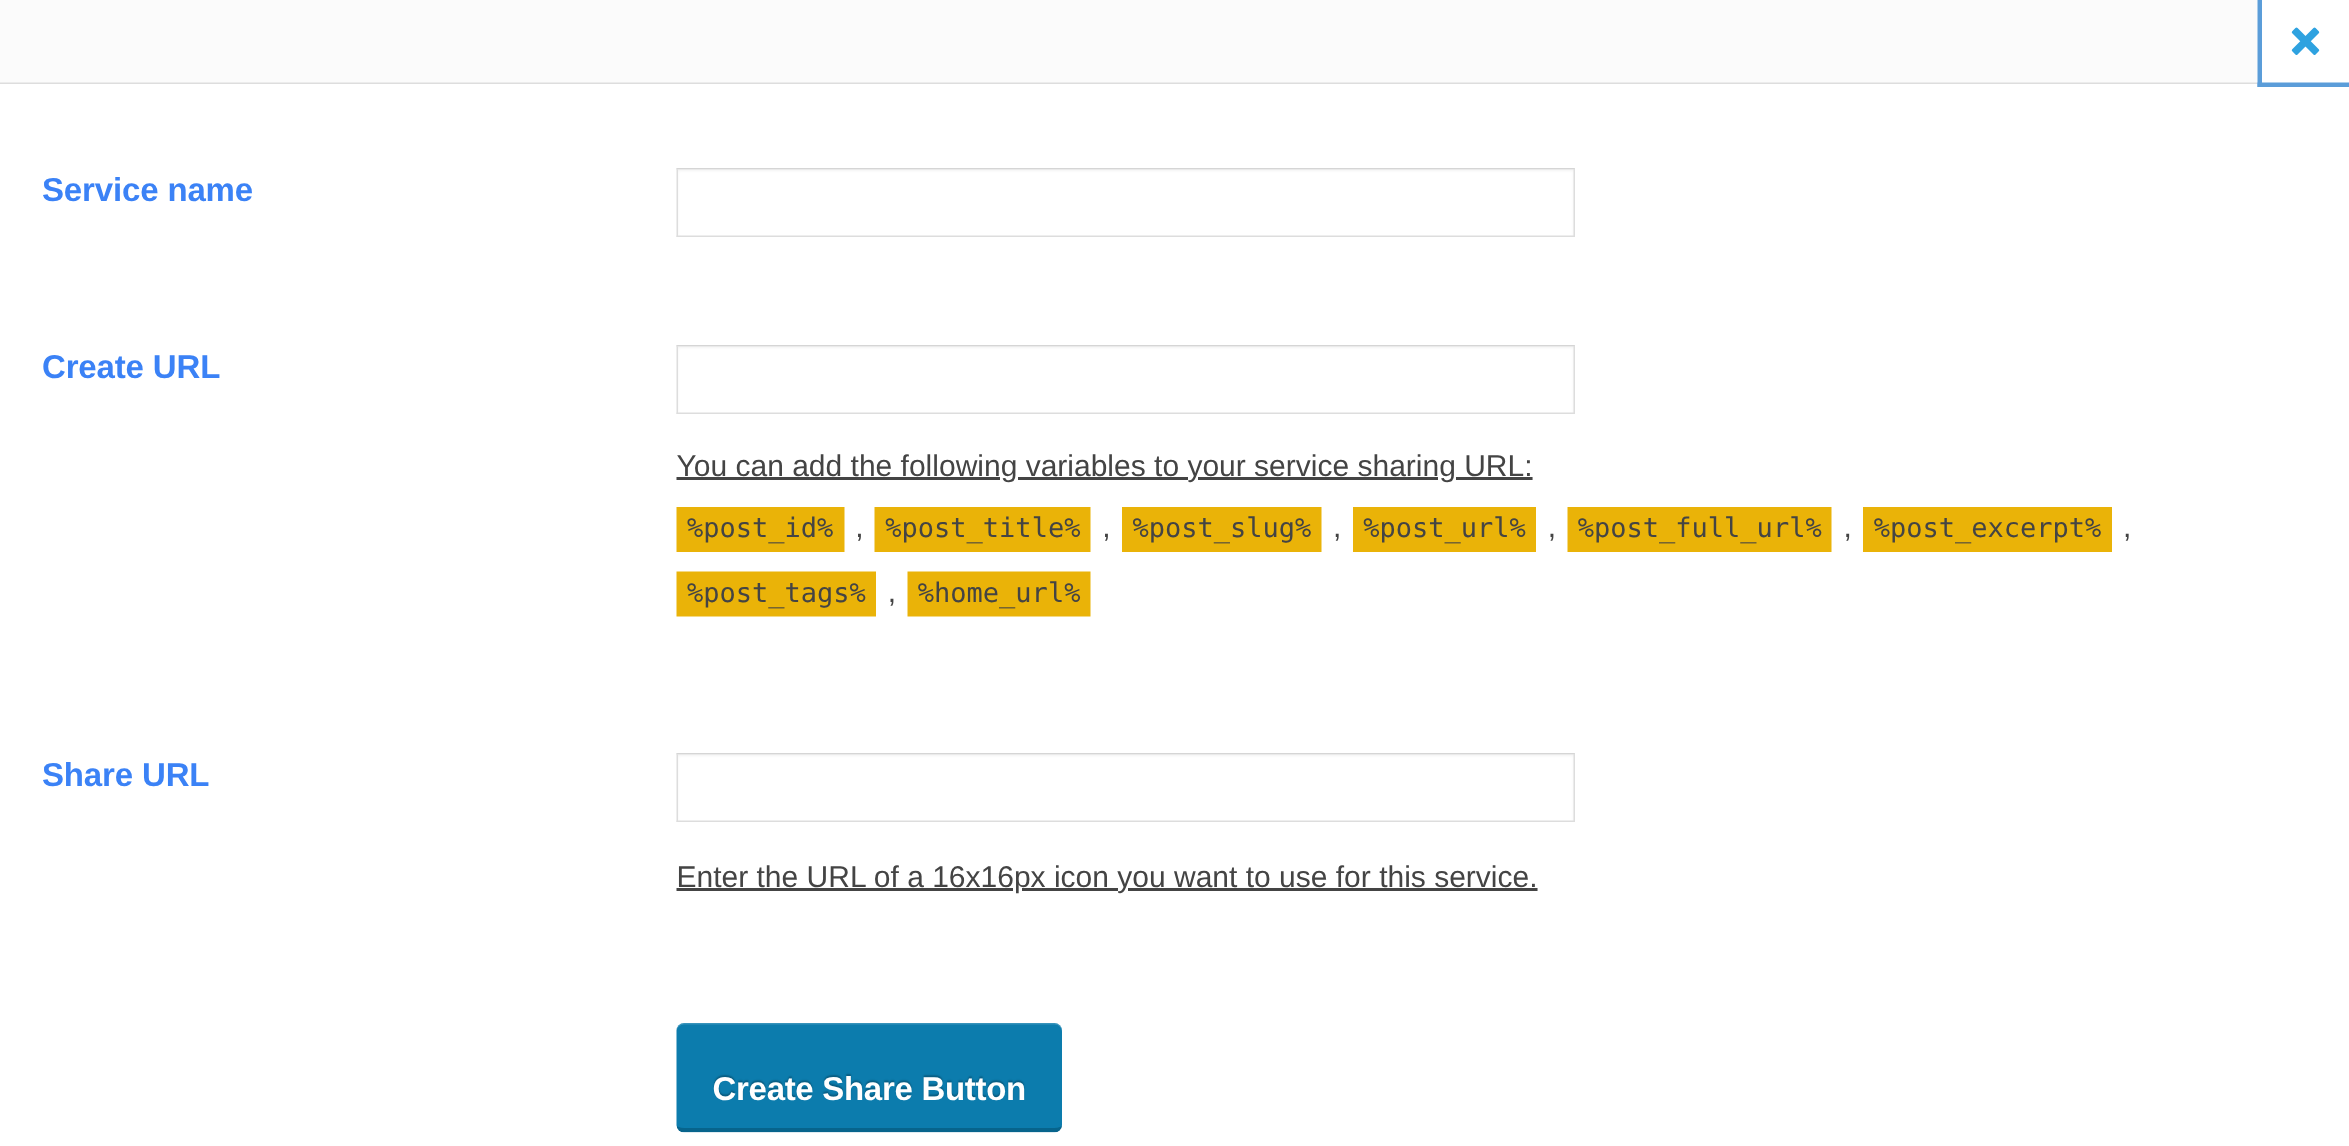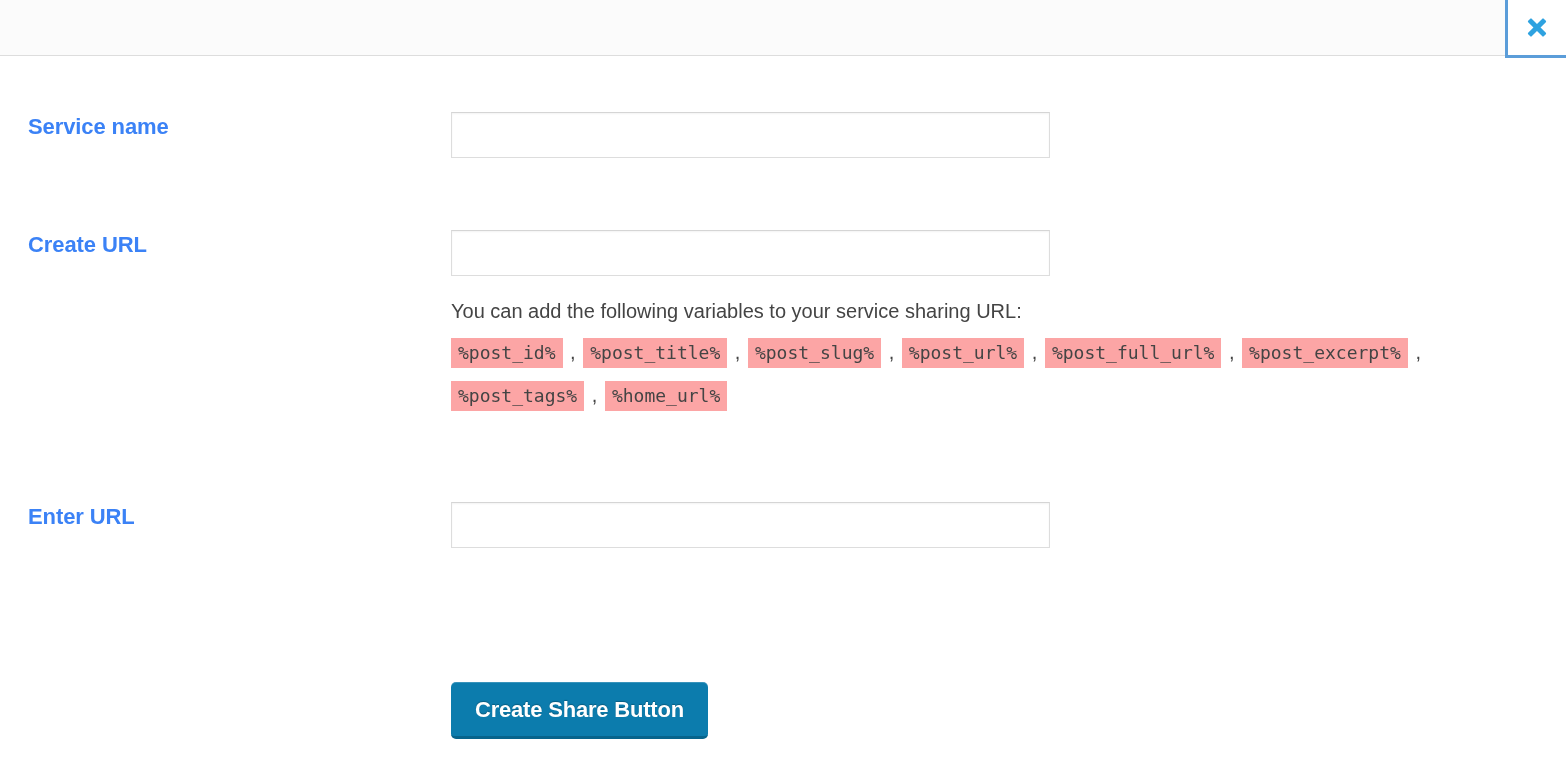--- a/index.html
+++ b/index.html
@@ -132,20 +132,21 @@
     outline: none;
     box-shadow: inset 0 1px 2px rgba(0,0,0,0.05);
   }
 
   .help-text {
     margin: 0;
     padding: 0;
     font-size: 20px;
     color: #444444;
     line-height: 30px;
+    text-decoration: underline;
   }
   .help-block {
     margin-top: 20px;
     width: 1030px;
   }
   .help-block-icon {
     margin-top: 22px;
   }
 
   .var-list {
@@ -153,21 +154,21 @@
     padding: 0;
     margin-top: 5px;
     font-size: 20px;
     line-height: 43px;
     color: #444444;
     width: 1030px;
   }
   code.var-chip {
     font-family: "DejaVu Sans Mono", "Liberation Mono", monospace;
     font-size: 18px;
-    background: #fca5a5;
+    background: #eab308;
     color: #444444;
     padding: 4px 7px 5px 7px;
     border-radius: 0;
     white-space: nowrap;
   }
   .var-sep {
     color: #444444;
     padding: 0 2px;
   }
 
@@ -175,21 +176,21 @@
     display: inline-block;
     background: #0c7cad;
     border: none;
     border-bottom: 3px solid #07648c;
     border-radius: 5px;
     color: #ffffff;
     font-family: "Liberation Sans", sans-serif;
     font-size: 22px;
     font-weight: bold;
     line-height: 22px;
-    padding: 17px 24px 15px 24px;
+    padding: 33px 24px 15px 24px;
     cursor: pointer;
     text-shadow: 0 -1px 1px rgba(0,0,0,0.25);
     box-shadow: inset 0 1px 0 rgba(255,255,255,0.18);
     letter-spacing: -0.2px;
   }
 </style>
 </head>
 <body>
 
 <div class="modal-header">
@@ -214,24 +215,25 @@
     <div class="field-control">
       <input class="text-input" type="text" value="" style="">
 
       <p class="help-text help-block">You can add the following variables to your service sharing URL:</p>
 
       <p class="var-list" id="variable-list"><code class="var-chip">%post_id%</code><span class="var-sep"> , </span><code class="var-chip">%post_title%</code><span class="var-sep"> , </span><code class="var-chip">%post_slug%</code><span class="var-sep"> , </span><code class="var-chip">%post_url%</code><span class="var-sep"> , </span><code class="var-chip">%post_full_url%</code><span class="var-sep"> , </span><code class="var-chip">%post_excerpt%</code><span class="var-sep"> , </span><code class="var-chip">%post_tags%</code><span class="var-sep"> , </span><code class="var-chip">%home_url%</code></p>
     </div>
   </div>
 
   <div class="form-row row-icon">
-    <label class="field-label">Enter URL</label>
+    <label class="field-label">Share URL</label>
     <div class="field-control">
       <input class="text-input" type="text" value="" style="">
 
+      <p class="help-text help-block-icon">Enter the URL of a 16x16px icon you want to use for this service.</p>
     </div>
   </div>
 
   <div class="form-row row-submit">
     <div class="field-control">
       <button class="submit-button">Create Share Button</button>
     </div>
   </div>
 
 </div>

